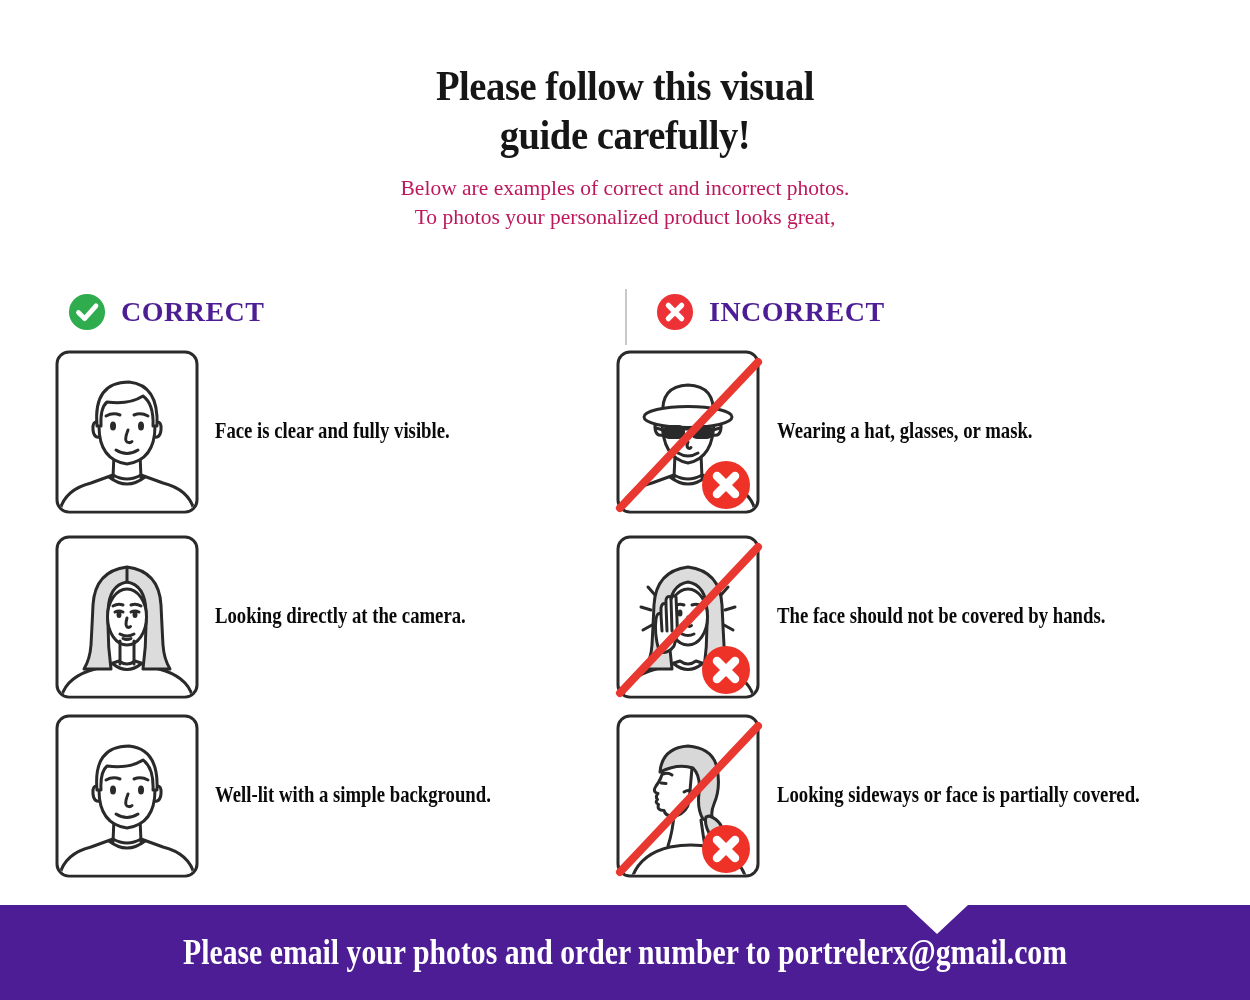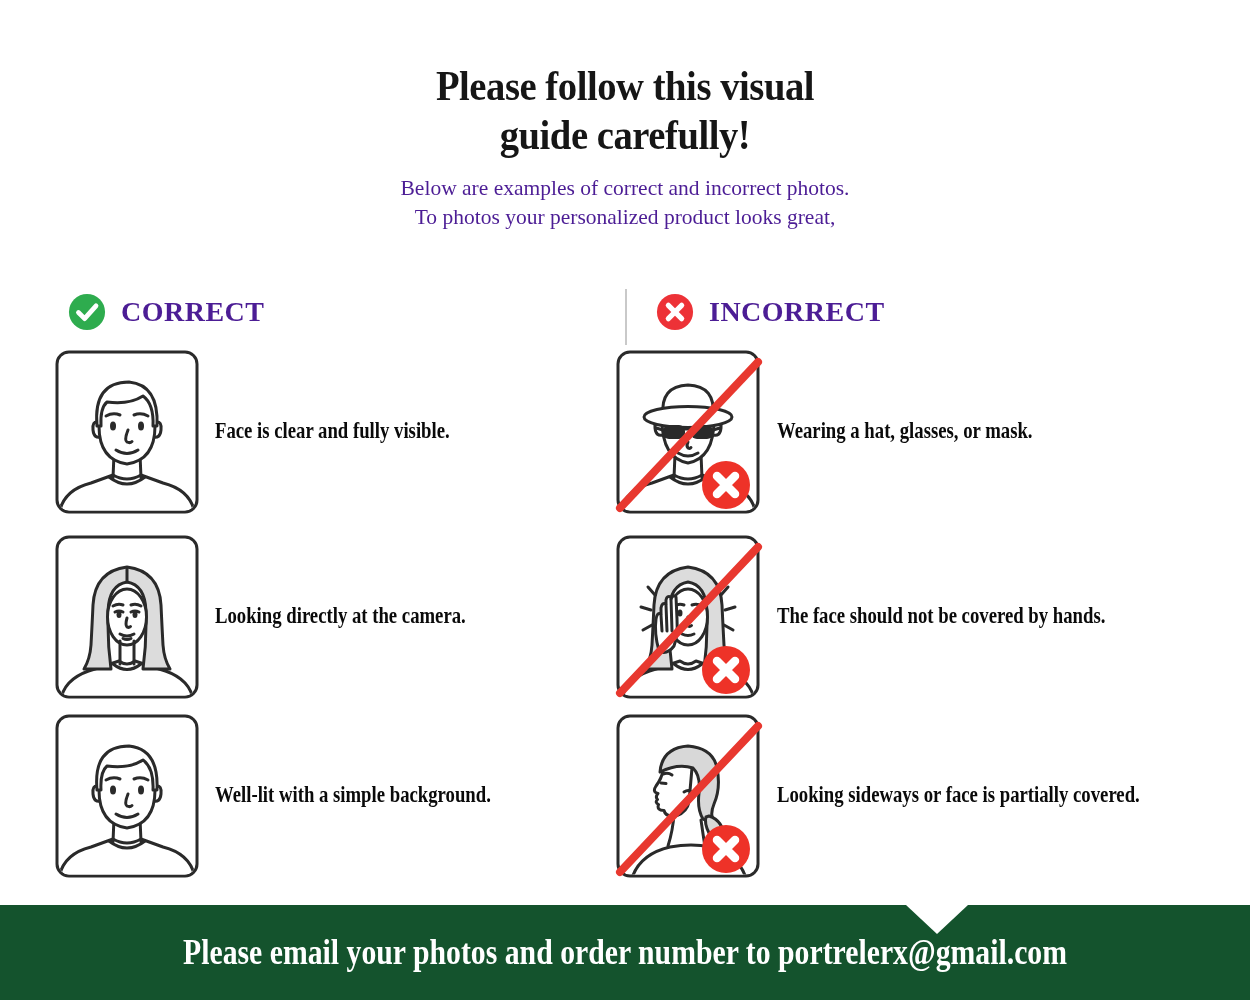--- a/index.html
+++ b/index.html
@@ -9,21 +9,21 @@
     font-family:Liberation Serif, serif; overflow:hidden;
   }
   .title {
     position:absolute; top:62px; left:0; width:1250px; text-align:center;
     font-size:42px; font-weight:700; letter-spacing:-0.5px; color:#161616;
     line-height:49px; transform:scaleX(0.92); transform-origin:center top;
   }
   .title span { display:block; }
   .subtitle {
     position:absolute; top:174px; left:0; width:1250px; text-align:center;
-    font-size:21.5px; font-weight:400; color:#4c1d95; line-height:28.5px;
+    font-size:21.5px; font-weight:400; color:#be185d; line-height:28.5px;
   }
   .subtitle span { display:block; }
   .col-hdr { position:absolute; top:293px; display:flex; align-items:center; gap:15px; }
   .col-hdr.correct { left:68px; }
   .col-hdr.incorrect { left:656px; }
   .col-hdr .lbl { font-size:28px; font-weight:800; letter-spacing:0.5px; color:#4c1d95; }
   .divider { position:absolute; left:625px; top:289px; width:2px; height:56px; background:#c9c9c9; }
   .fig { position:absolute; }
   .fig.c1 { left:47px;  top:342px; }
   .fig.c2 { left:47px;  top:527px; }
@@ -35,21 +35,21 @@
     position:absolute; white-space:nowrap; font-size:24px; font-weight:700;
     color:#0a0a0a; transform:scaleX(0.78); transform-origin:left center;
   }
   .caption.lft { left:215px; }
   .caption.rgt { left:777px; }
   .caption.r1 { top:417px; }
   .caption.r2 { top:602px; }
   .caption.r3 { top:781px; }
   .banner {
     position:absolute; left:0; top:905px; width:1250px; height:95px;
-    background:#14532d; display:flex; align-items:center; justify-content:center;
+    background:#4c1d95; display:flex; align-items:center; justify-content:center;
   }
   .banner .txt {
     color:#ffffff; font-size:35px; font-weight:700; white-space:nowrap;
     transform:scaleX(0.85); transform-origin:center center;
   }
   .notch {
     position:absolute; left:906px; top:905px; width:0; height:0;
     border-left:31px solid transparent; border-right:31px solid transparent;
     border-top:29px solid #ffffff;
   }

